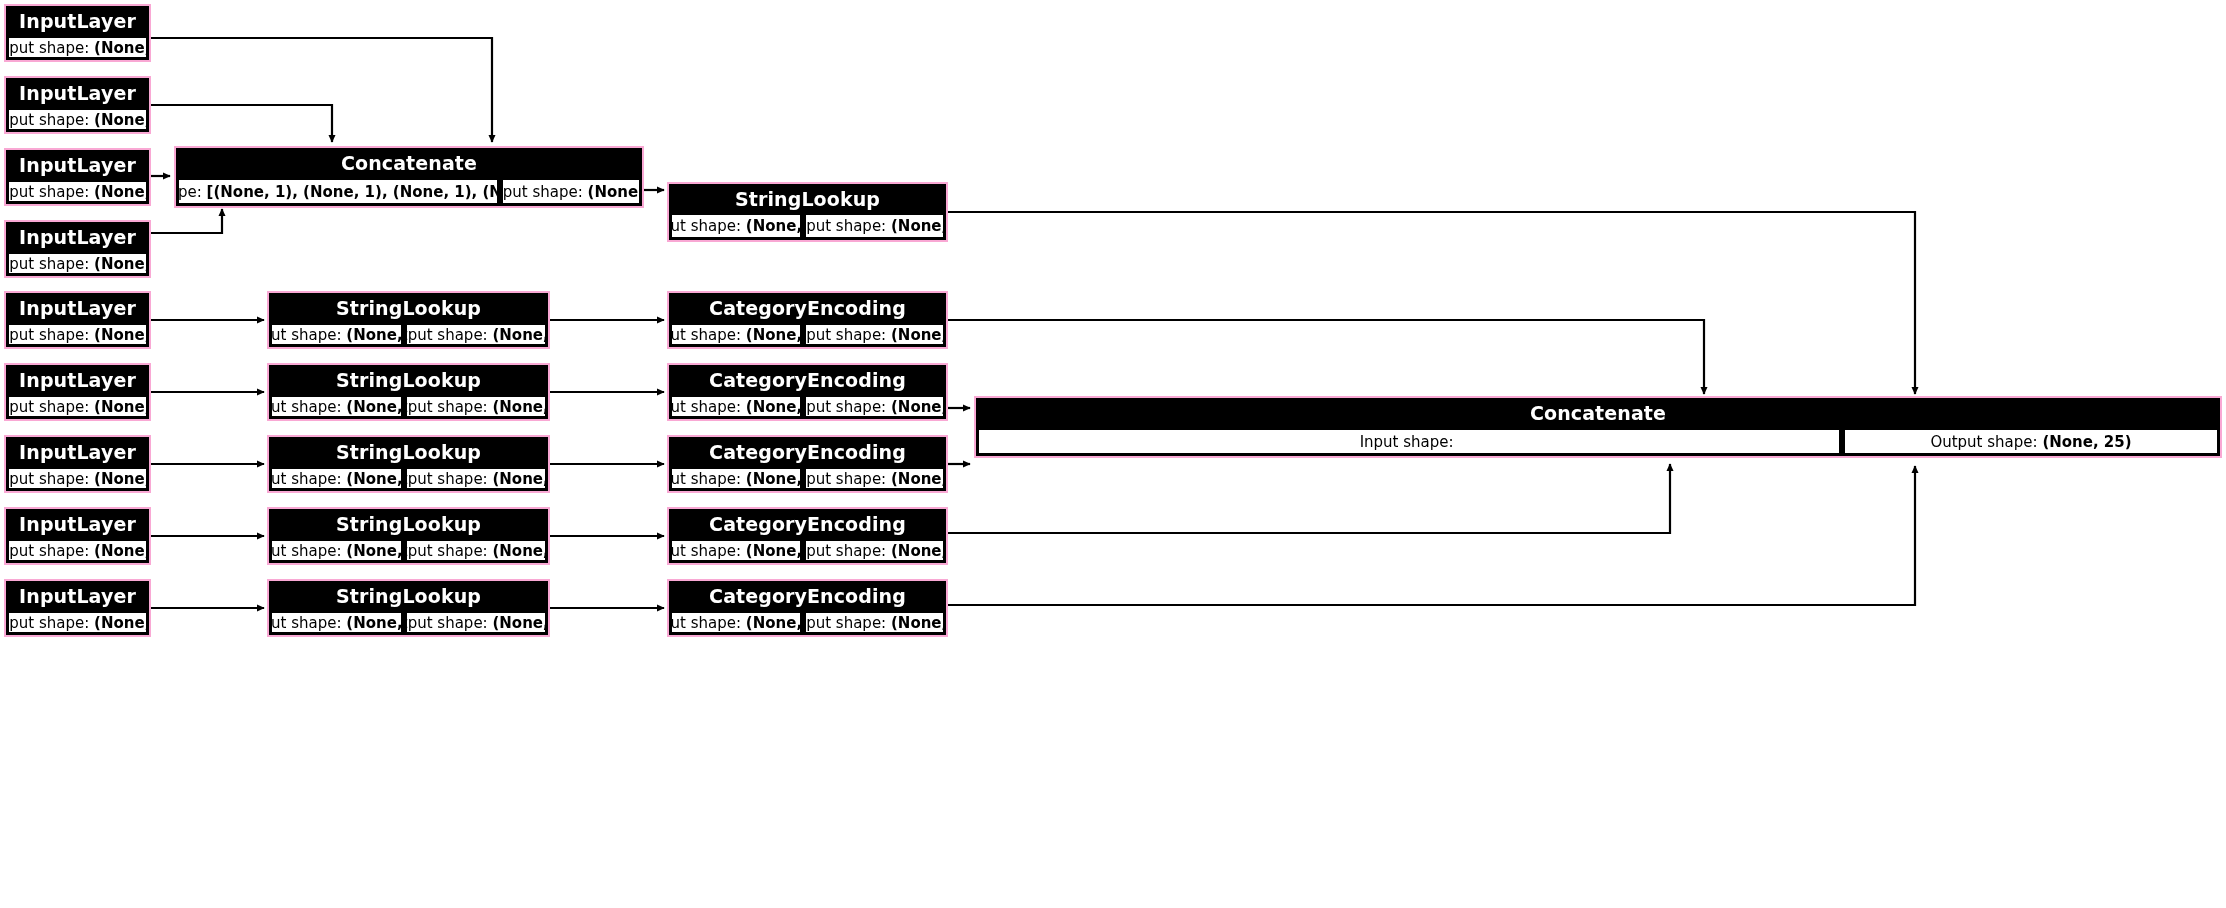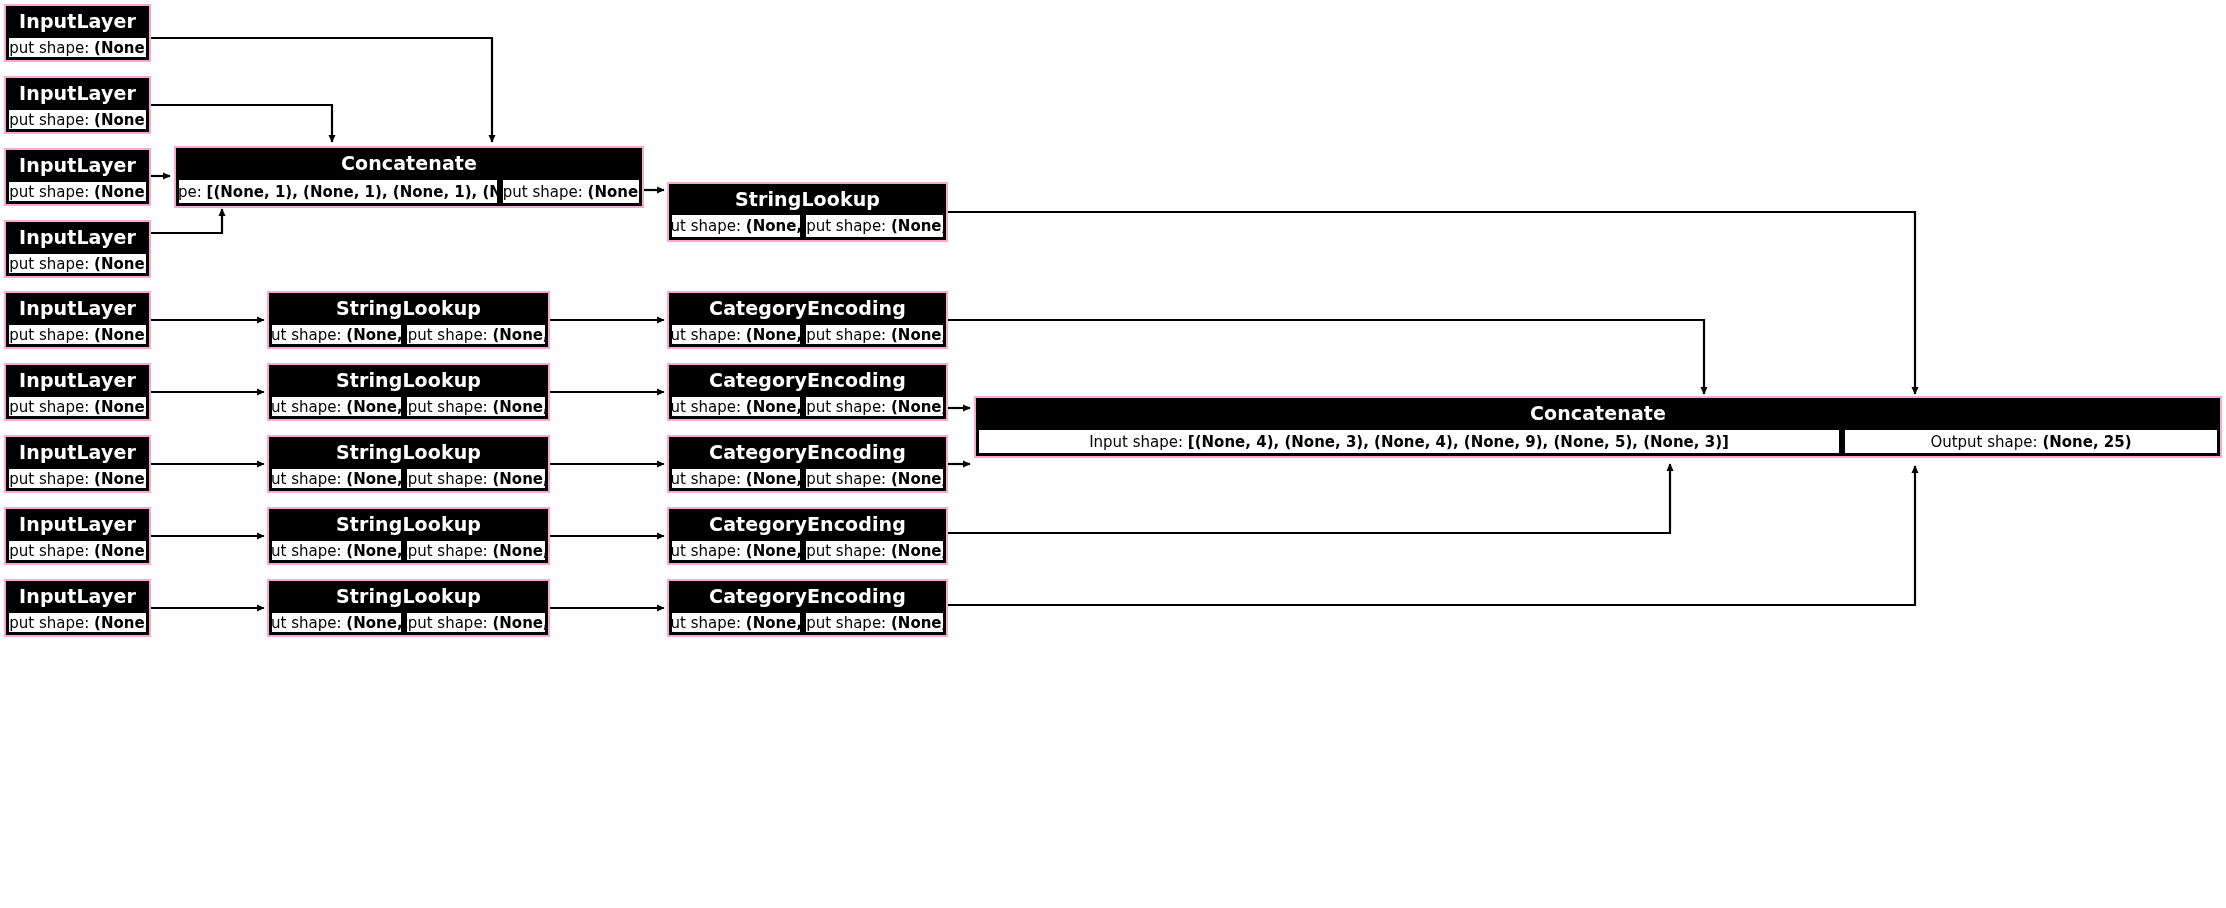--- a/index.html
+++ b/index.html
@@ -329,21 +329,21 @@
       <div class="cell t-15">
         <span class="lbl">Output shape:</span>&nbsp;<span class="val">(None, 3)</span>
       </div>
     </div>
   </div>
 
   <div class="node" style="left:974px; top:396px; width:1248px; height:62px;">
     <div class="node-title t-20" style="height:30px;">Concatenate</div>
     <div class="node-body">
       <div class="cell t-15" style="flex:0 0 864px;">
-        <span class="lbl">Input shape:</span>&nbsp;<span class="val">[(None, 4), (None, 3), (None, 4), (None, 9), (None, 5), (None, 3)]</span>
+        <span class="lbl">Input shape:</span>&nbsp;
       </div>
       <div class="cell t-15">
         <span class="lbl">Output shape:</span>&nbsp;<span class="val">(None, 25)</span>
       </div>
     </div>
   </div>
 
 </div>
 
 </body></html>

